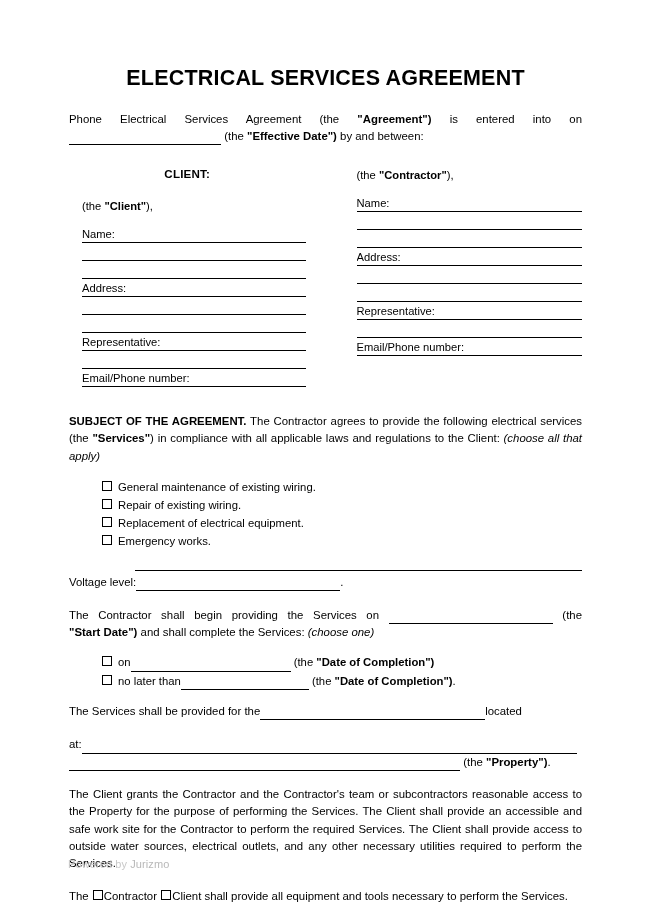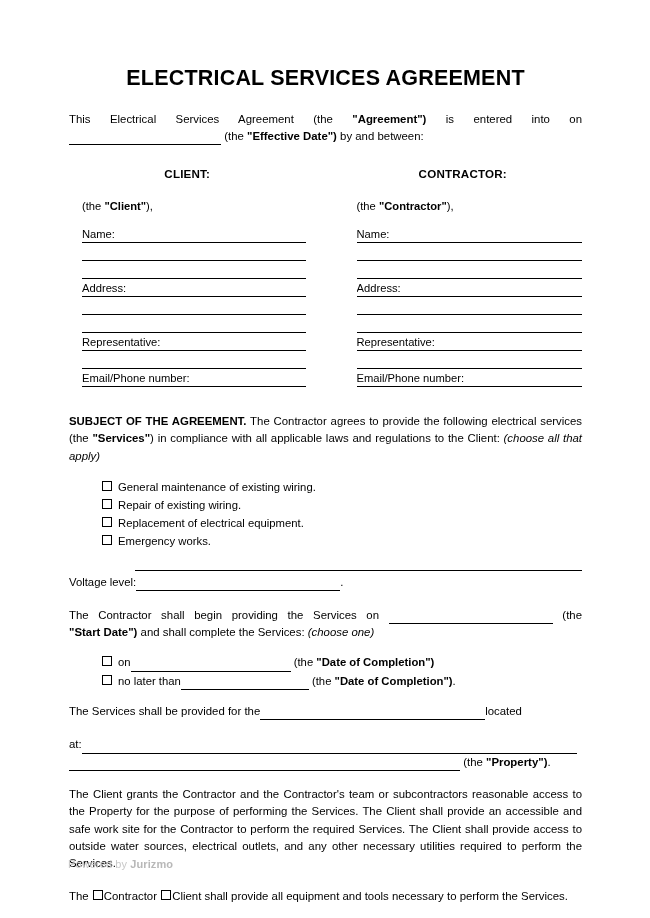--- a/index.html
+++ b/index.html
@@ -156,35 +156,35 @@
 
   .footer-brand {
     position: absolute;
     left: 68px;
     top: 858px;
     font-size: 11px;
     color: #c9c9c9;
     letter-spacing: 0.1px;
   }
   .footer-brand .brand {
-    font-weight: bold;
+    font-weight: normal;
     color: #b8b8b8;
   }
 </style>
 </head>
 <body>
 
 <div class="page">
   <div class="doc">
 
     <h1 class="doc-title">ELECTRICAL SERVICES AGREEMENT</h1>
 
     <p class="para intro">
       <span style="display:block; text-align:justify; text-align-last:justify;">
-        <span>This</span>
+        <span>Phone</span>
         <span>Electrical</span>
         <span>Services</span>
         <span>Agreement</span>
         <span>(the</span>
         <span class="b">"Agreement")</span>
         <span>is</span>
         <span>entered</span>
         <span>into</span>
         <span>on</span>
       </span>
@@ -220,21 +220,20 @@
             <span>Representative:</span>
           </div>
           <div class="blank-row"></div>
           <div class="labelled-blank">
             <span>Email/Phone number:</span>
           </div>
         </div>
       </div>
 
       <div class="col right">
-        <div class="col-head">CONTRACTOR:</div>
         <div class="col-body">
           <div class="party-line">
             <span>(the</span>
             <span class="b">"Contractor"</span><span>),</span>
           </div>
           <div style="height:10px;"></div>
           <div class="labelled-blank">
             <span>Name:</span>
           </div>
           <div class="blank-row"></div>

